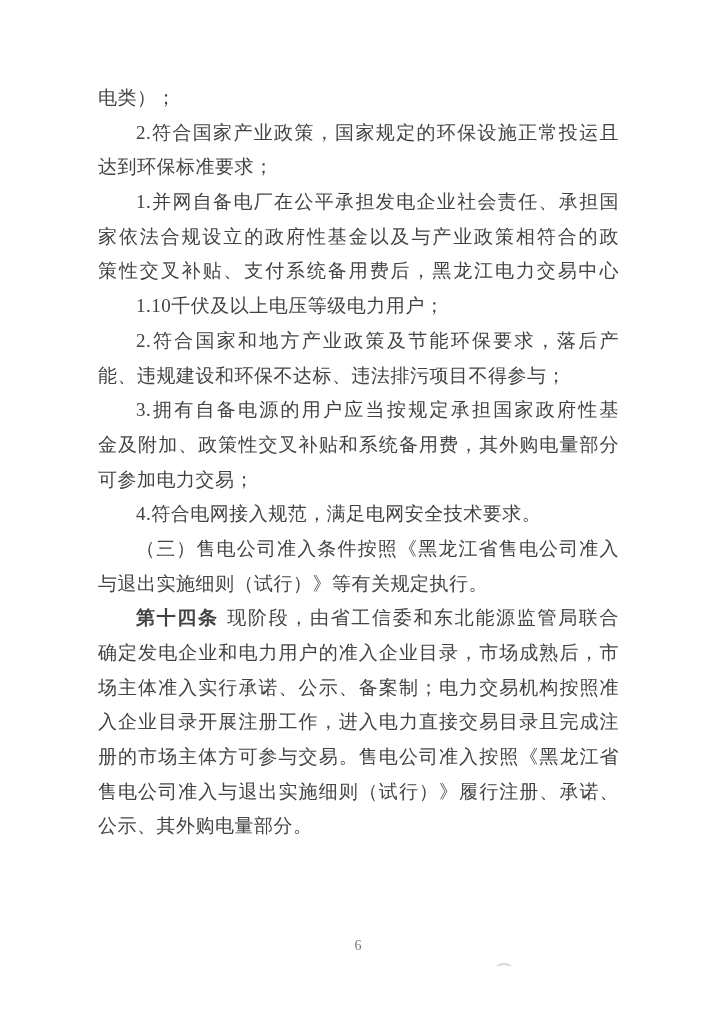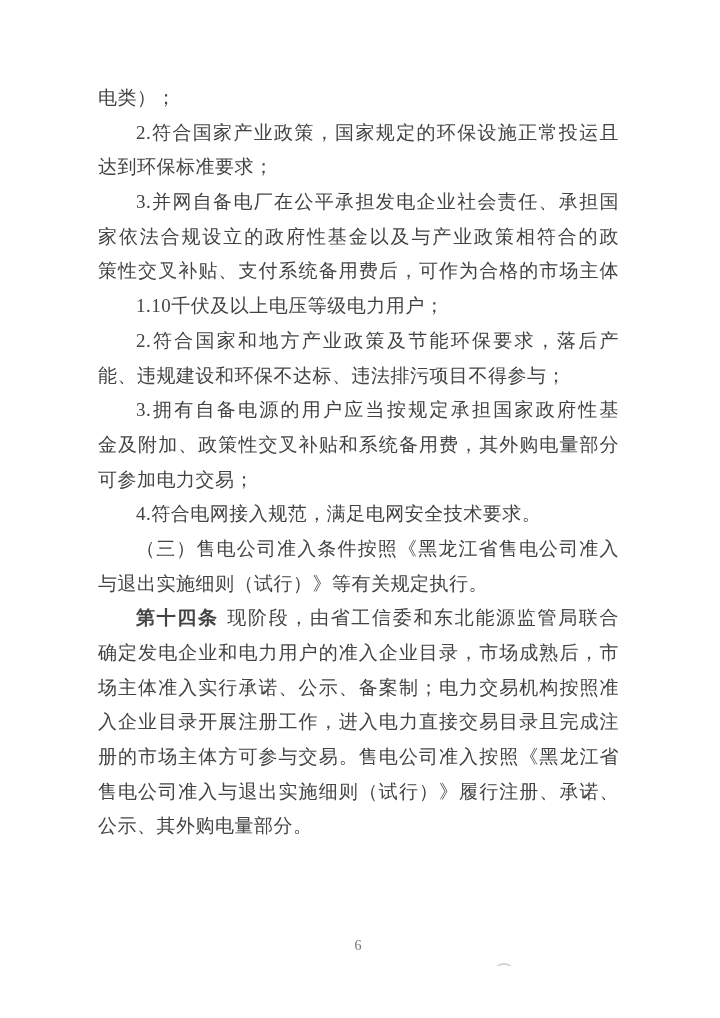--- a/index.html
+++ b/index.html
@@ -73,23 +73,23 @@
 </style>
 </head>
 <body>
 
 <div class="page">
 
   <div class="doc-body" id="doc-body" style="color: rgb(67, 67, 67);">
       <div class="doc-line">电类）；</div>
       <div class="doc-line indent justify">2.符合国家产业政策，国家规定的环保设施正常投运且</div>
       <div class="doc-line">达到环保标准要求；</div>
-      <div class="doc-line indent justify">3.并网自备电厂在公平承担发电企业社会责任、承担国</div>
+      <div class="doc-line indent justify">1.并网自备电厂在公平承担发电企业社会责任、承担国</div>
       <div class="doc-line justify">家依法合规设立的政府性基金以及与产业政策相符合的政</div>
-      <div class="doc-line justify">策性交叉补贴、支付系统备用费后，可作为合格的市场主体</div>
+      <div class="doc-line justify">策性交叉补贴、支付系统备用费后，黑龙江电力交易中心</div>
       <div class="doc-line indent">1.10千伏及以上电压等级电力用户；</div>
       <div class="doc-line indent justify">2.符合国家和地方产业政策及节能环保要求，落后产</div>
       <div class="doc-line">能、违规建设和环保不达标、违法排污项目不得参与；</div>
       <div class="doc-line indent justify">3.拥有自备电源的用户应当按规定承担国家政府性基</div>
       <div class="doc-line justify">金及附加、政策性交叉补贴和系统备用费，其外购电量部分</div>
       <div class="doc-line">可参加电力交易；</div>
       <div class="doc-line indent">4.符合电网接入规范，满足电网安全技术要求。</div>
       <div class="doc-line indent justify">（三）售电公司准入条件按照《黑龙江省售电公司准入</div>
       <div class="doc-line">与退出实施细则（试行）》等有关规定执行。</div>
       <div class="doc-line indent justify"><b>第十四条</b>现阶段，由省工信委和东北能源监管局联合</div>

